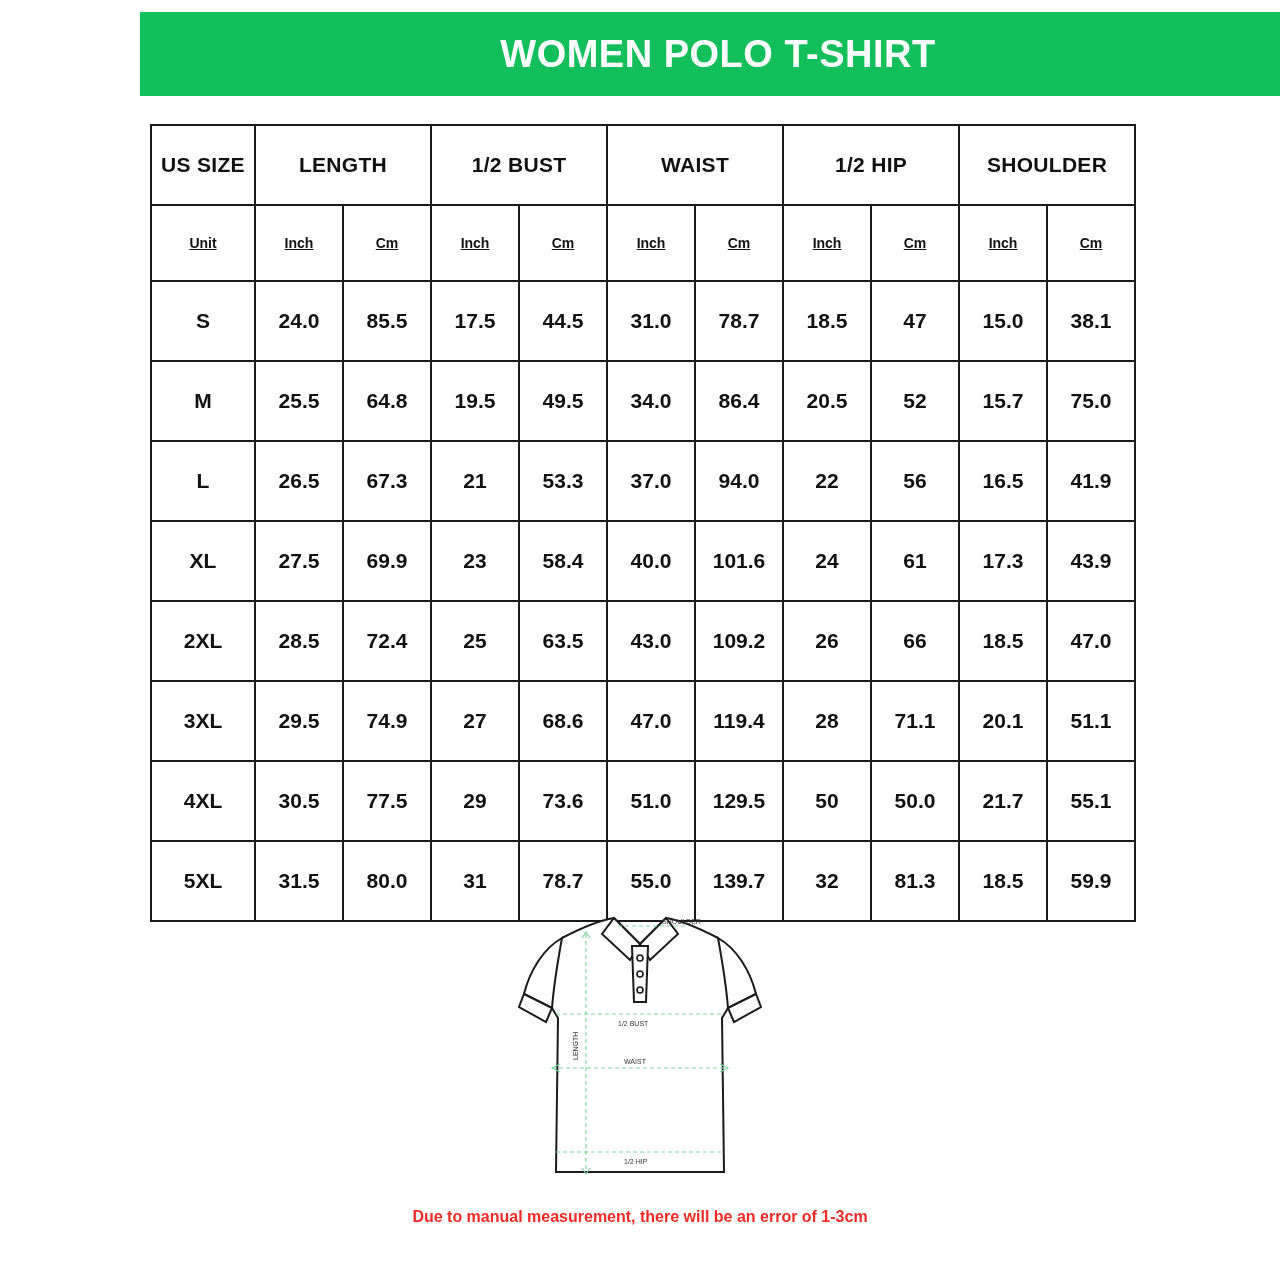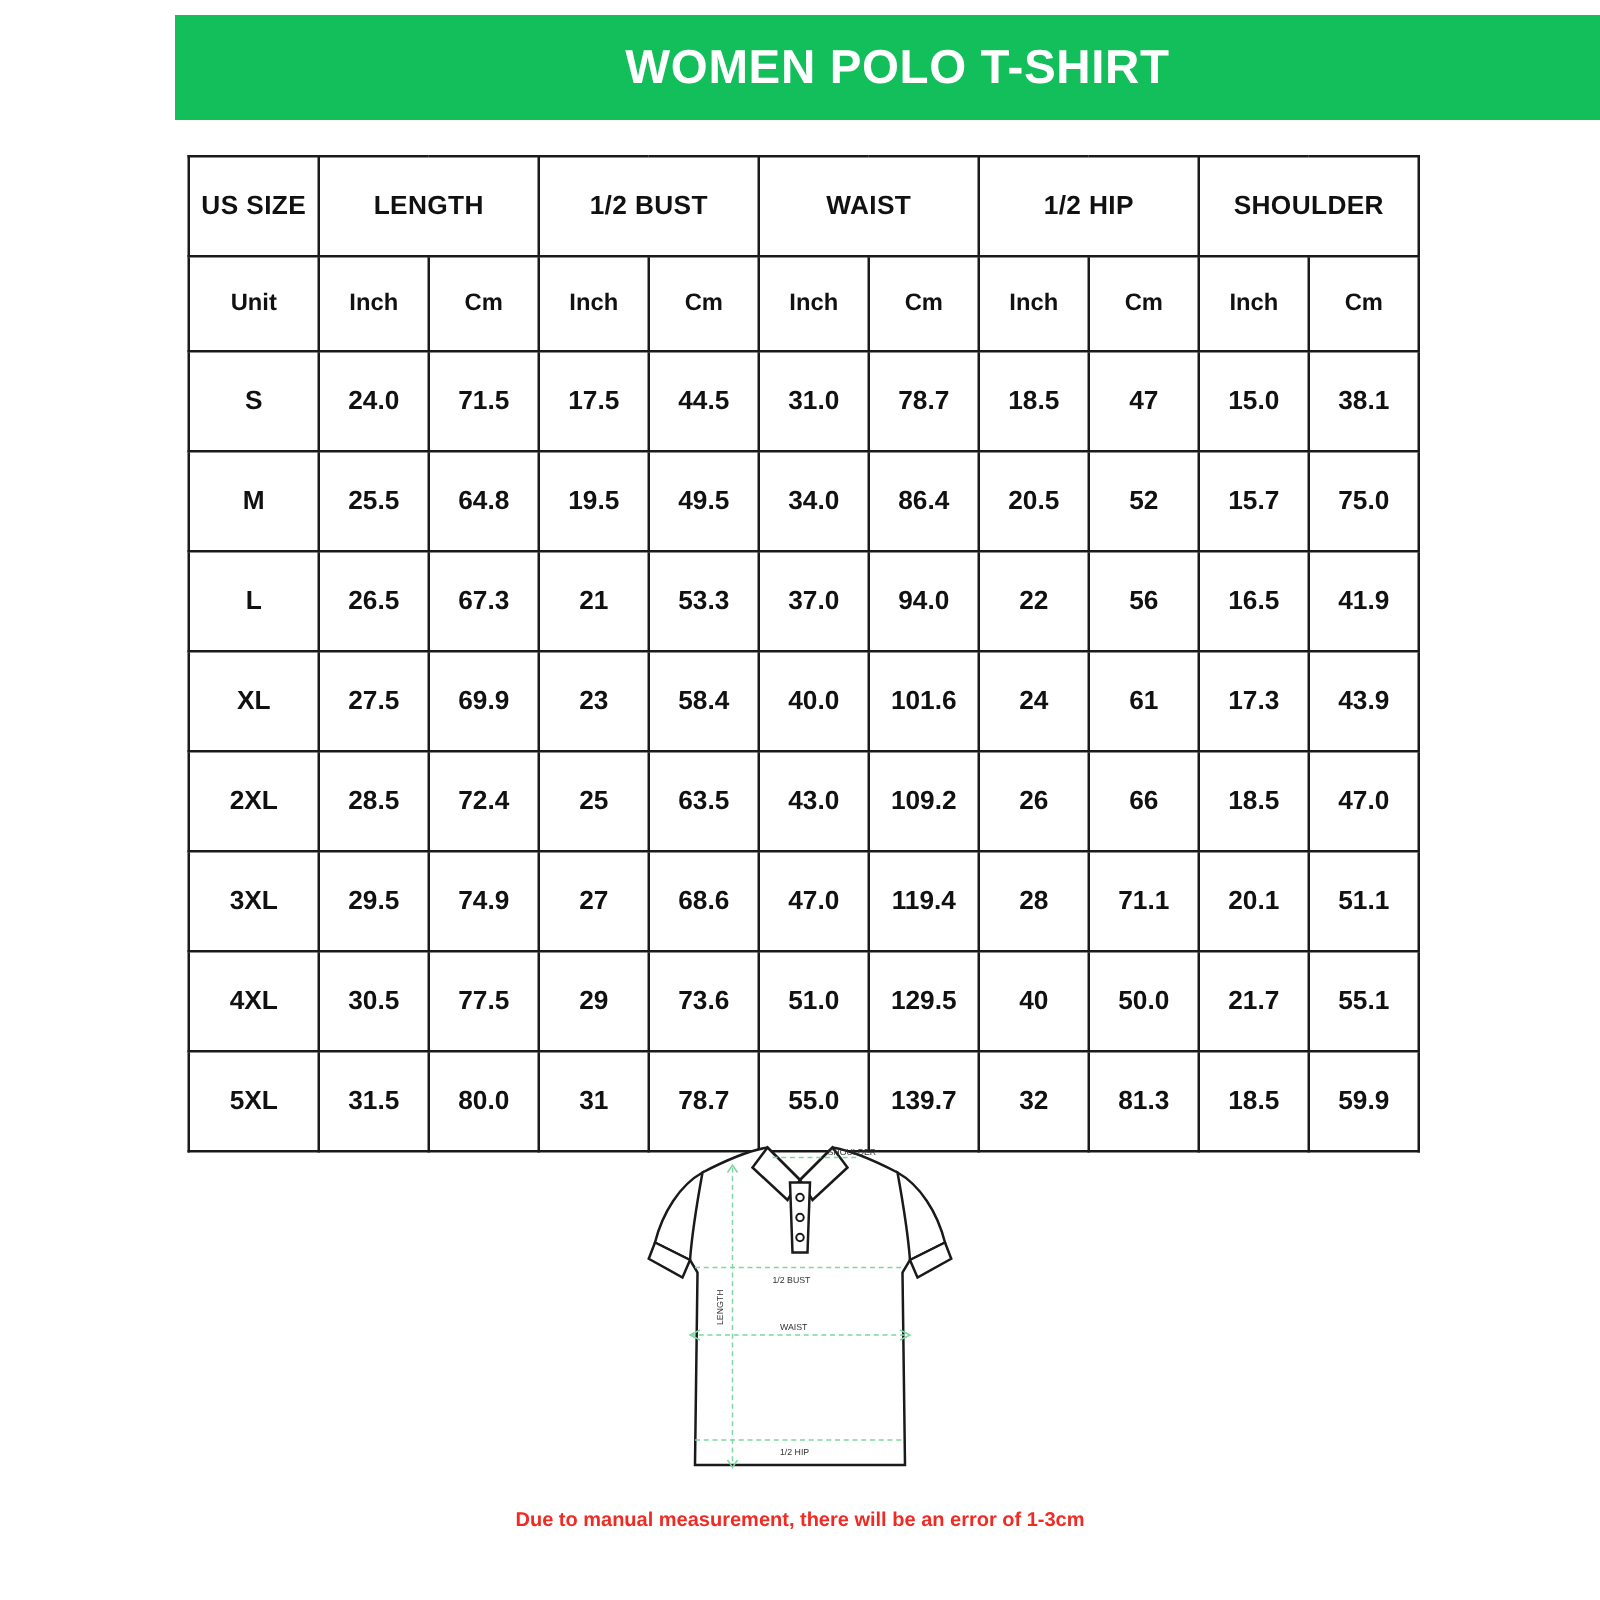--- a/index.html
+++ b/index.html
@@ -65,21 +65,22 @@
   col.c-size  { width: 104px; }
   col.c-num   { width: 88px;  }
 
   tr.row-group th {
     height: 76px;
     font-size: 21px;
     letter-spacing: 0.3px;
   }
   tr.row-unit td {
     height: 72px;
-    font-size: 19px;
+    font-size: 14px;
+    text-decoration: underline;
   }
   tr.row-data td {
     height: 76px;
     font-size: 21px;
   }
   td.size-cell, th.size-cell {
     font-size: 21px;
     border-radius: 29px;
   }
   th.group-head {
@@ -157,21 +158,21 @@
           <td>Cm</td>
           <td>Inch</td>
           <td>Cm</td>
           <td>Inch</td>
           <td>Cm</td>
         </tr>
 
         <tr class="row-data">
           <td class="size-cell">S</td>
           <td>24.0</td>
-          <td>71.5</td>
+          <td>85.5</td>
           <td>17.5</td>
           <td>44.5</td>
           <td>31.0</td>
           <td>78.7</td>
           <td>18.5</td>
           <td>47</td>
           <td>15.0</td>
           <td>38.1</td>
         </tr>
 
@@ -246,21 +247,21 @@
         </tr>
 
         <tr class="row-data">
           <td class="size-cell">4XL</td>
           <td>30.5</td>
           <td>77.5</td>
           <td>29</td>
           <td>73.6</td>
           <td>51.0</td>
           <td>129.5</td>
-          <td>40</td>
+          <td>50</td>
           <td>50.0</td>
           <td>21.7</td>
           <td>55.1</td>
         </tr>
 
         <tr class="row-data">
           <td class="size-cell">5XL</td>
           <td>31.5</td>
           <td>80.0</td>
           <td>31</td>

